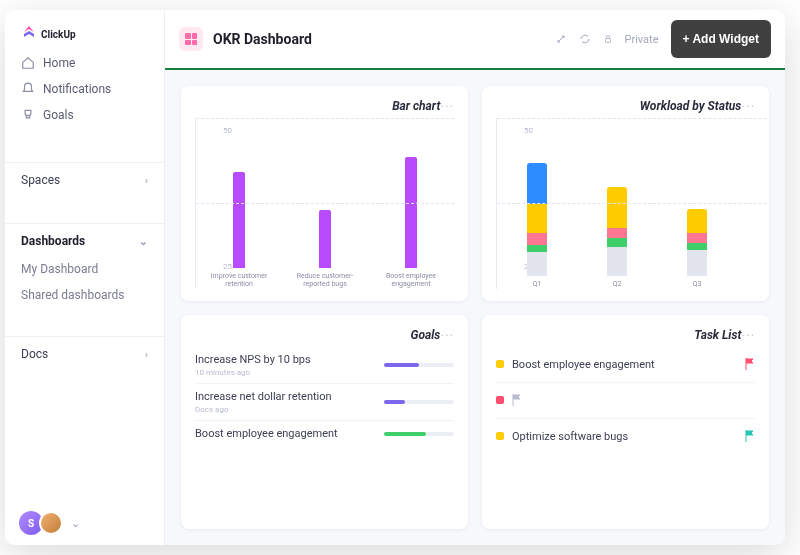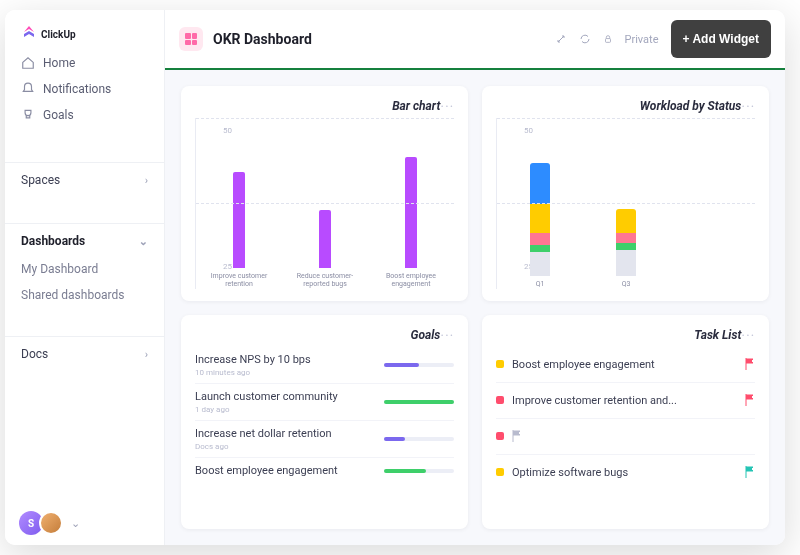--- a/index.html
+++ b/index.html
@@ -318,20 +318,29 @@
                   <div class="seg" style="height: 40.8px; background: rgb(45, 140, 255);"></div>
                   <div class="seg" style="height: 28.8px; background: rgb(255, 204, 0);"></div>
                   <div class="seg" style="height: 12px; background: rgb(255, 118, 147);"></div>
                   <div class="seg" style="height: 7.2px; background: rgb(62, 207, 106);"></div>
                   <div class="seg" style="height: 24px; background: rgb(227, 229, 238);"></div>
                 </div>
                 <div class="bar-label">Q1</div>
               </div>
               <div class="bar-group">
                 <div class="sbar">
+                  <div class="seg" style="height: 40.8px; background: rgb(255, 204, 0);"></div>
+                  <div class="seg" style="height: 9.6px; background: rgb(255, 118, 147);"></div>
+                  <div class="seg" style="height: 9.6px; background: rgb(62, 207, 106);"></div>
+                  <div class="seg" style="height: 28.8px; background: rgb(227, 229, 238);"></div>
+                </div>
+                <div class="bar-label">Q2</div>
+              </div>
+              <div class="bar-group">
+                <div class="sbar">
                   <div class="seg" style="height: 24px; background: rgb(255, 204, 0);"></div>
                   <div class="seg" style="height: 9.6px; background: rgb(255, 118, 147);"></div>
                   <div class="seg" style="height: 7.2px; background: rgb(62, 207, 106);"></div>
                   <div class="seg" style="height: 26.4px; background: rgb(227, 229, 238);"></div>
                 </div>
                 <div class="bar-label">Q3</div>
               </div>
               <div class="bar-group"></div>
             </div>
         </div>
@@ -343,29 +352,20 @@
           <div class="card-menu">···</div>
         </div>
         <div id="goals-list">
             <div class="goal-row">
               <div class="goal-left">
                 <div class="goal-name">Increase NPS by 10 bps</div>
                 <div class="goal-time">10 minutes ago</div>
               </div>
               <div class="progress">
                 <div class="fill" style="width: 50%; background: rgb(123, 104, 238);"></div>
-              </div>
-            </div>
-            <div class="goal-row">
-              <div class="goal-left">
-                <div class="goal-name">Launch customer community</div>
-                <div class="goal-time">1 day ago</div>
-              </div>
-              <div class="progress">
-                <div class="fill" style="width: 100%; background: rgb(62, 207, 106);"></div>
               </div>
             </div>
             <div class="goal-row">
               <div class="goal-left">
                 <div class="goal-name">Increase net dollar retention</div>
                 <div class="goal-time">Docs ago</div>
               </div>
               <div class="progress">
                 <div class="fill" style="width: 30%; background: rgb(123, 104, 238);"></div>
               </div>
@@ -390,27 +390,20 @@
         <div id="tasks-list">
             <div class="task-row">
               <span class="task-dot" style="background: rgb(255, 204, 0);"></span>
               <span class="task-name">Boost employee engagement</span>
               <span class="flag"><svg width="10" height="12" viewBox="0 0 10 12">
                   <path d="M1 0 v12 M1 1 h7 l-2 2 l2 2 h-7" fill="#ff4d6d" stroke="#ff4d6d"></path>
                 </svg></span>
             </div>
             <div class="task-row">
               <span class="task-dot" style="background: rgb(255, 77, 109);"></span>
-              <span class="task-name">Improve customer retention and...</span>
-              <span class="flag"><svg width="10" height="12" viewBox="0 0 10 12">
-                  <path d="M1 0 v12 M1 1 h7 l-2 2 l2 2 h-7" fill="#ff4d6d" stroke="#ff4d6d"></path>
-                </svg></span>
-            </div>
-            <div class="task-row">
-              <span class="task-dot" style="background: rgb(255, 77, 109);"></span>
               <span class="flag"><svg width="10" height="12" viewBox="0 0 10 12">
                   <path d="M1 0 v12 M1 1 h7 l-2 2 l2 2 h-7" fill="#b8bbce" stroke="#b8bbce"></path>
                 </svg></span>
             </div>
             <div class="task-row">
               <span class="task-dot" style="background: rgb(255, 204, 0);"></span>
               <span class="task-name">Optimize software bugs</span>
               <span class="flag"><svg width="10" height="12" viewBox="0 0 10 12">
                   <path d="M1 0 v12 M1 1 h7 l-2 2 l2 2 h-7" fill="#25c4b4" stroke="#25c4b4"></path>
                 </svg></span>

